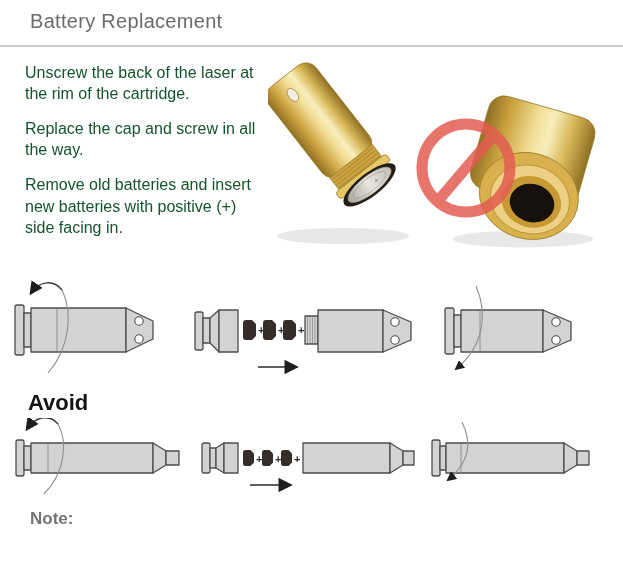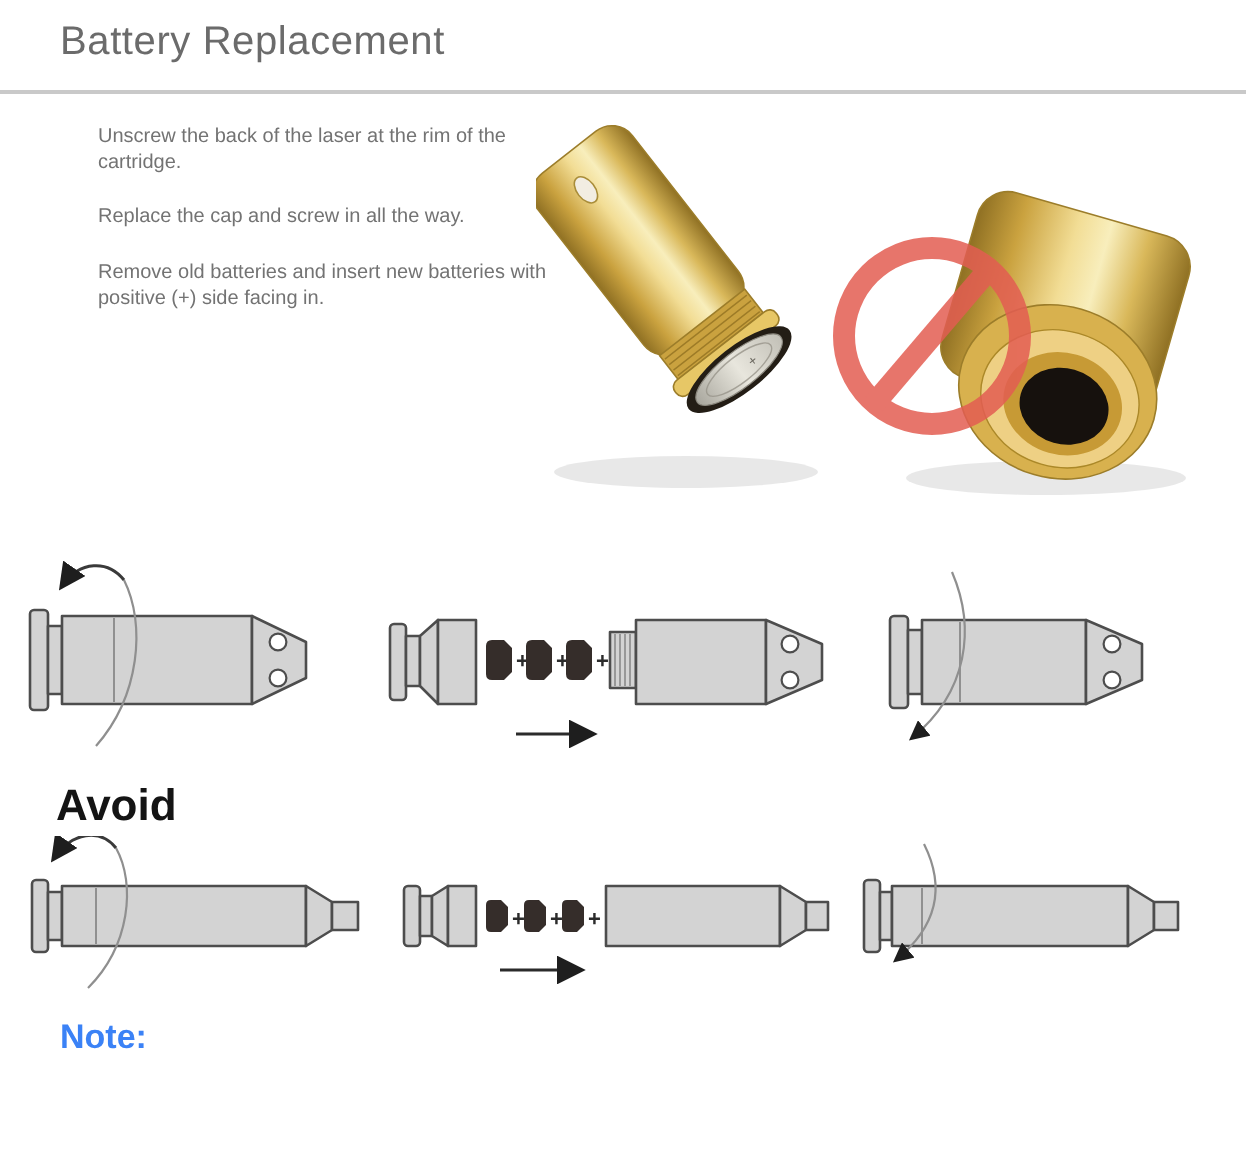--- a/index.html
+++ b/index.html
@@ -3,22 +3,22 @@
 <meta charset="utf-8">
 <style>
   html,body{margin:0;padding:0;background:#ffffff;}
   body{width:623px;height:584px;font-family:"Liberation Sans",sans-serif;}
   .page{position:relative;width:623px;height:584px;background:#ffffff;overflow:hidden;}
 
   .title{position:absolute;left:30px;top:10px;margin:0;font-size:20px;font-weight:400;
          color:#6b6b6b;letter-spacing:.3px;}
   .rule{position:absolute;left:0;top:45px;width:623px;height:2px;background:#c9c9c9;}
 
-  .instructions{position:absolute;left:25px;top:62px;width:242px;color:#737373;
-                font-size:10px;line-height:1.32;margin-left:24px;}
+  .instructions{position:absolute;left:25px;top:62px;width:242px;color:#14532d;
+                font-size:16px;line-height:1.32;}
   .instructions p{margin:0 0 14px 0;}
 
   .photo{position:absolute;left:268px;top:55px;width:355px;height:200px;}
 
   .h-section{position:absolute;left:28px;margin:0;font-size:22px;font-weight:700;color:#141414;}
   .h-pistol{top:251px;}
   .h-rifle{top:390px;}
 
   svg.diag{position:absolute;left:0;}
   svg.pistol{top:280px;width:623px;height:110px;}
@@ -27,21 +27,21 @@
   .part rect,.part polygon{fill:#d3d3d3;stroke:#4d4d4d;stroke-width:1.3;stroke-linejoin:round;}
   .hole{fill:#ffffff;stroke:#4d4d4d;stroke-width:1.1;}
   .seam{stroke:#909090;stroke-width:1;}
   .battery{fill:#352d2a;stroke:none;}
   .plus{font-size:11px;font-weight:700;fill:#2b2b2b;font-family:"Liberation Sans",sans-serif;}
   .tail{fill:none;stroke:#8f8f8f;stroke-width:1.1;}
   .head{fill:none;stroke:#3a3a3a;stroke-width:1.5;}
   .arrow-line{fill:none;stroke:#2b2b2b;stroke-width:1.6;}
   .thread-line{stroke:#8a8a8a;stroke-width:.8;}
 
-  .note-label,.note-warning{position:absolute;left:30px;font-weight:700;color:#3b82f6;}
+  .note-label,.note-warning{position:absolute;left:30px;font-weight:700;color:#737373;}
   .note-label{top:509px;font-size:17px;}
   .note-warning{top:537px;font-size:17px;}
 </style>
 </head>
 <body>
 
 <div class="page">
 
   <h1 class="title">Battery Replacement</h1>
   <div class="rule"></div>

